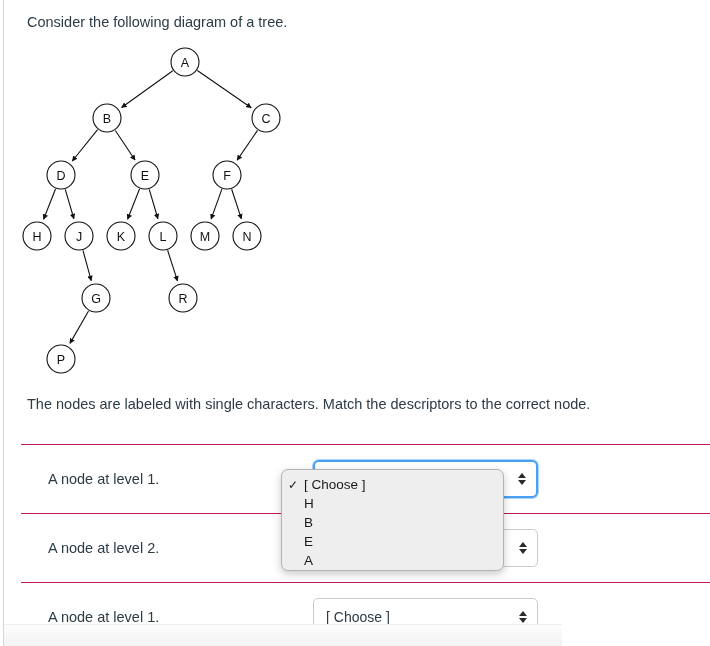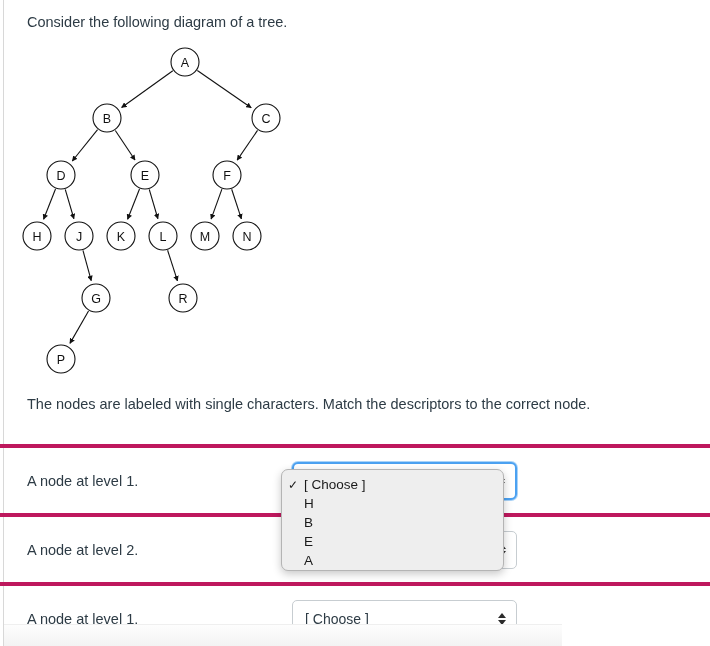--- a/index.html
+++ b/index.html
@@ -47,21 +47,22 @@
 
   
   .rows {
     position: absolute;
     left: 0; top: 444px;
     width: 710px;
   }
   .row {
     position: relative;
     height: 69px;
-    border-top: 4px solid #be185d;
+    border-top: 1px solid #be185d;
+    margin-left: 21px;
   }
   .row-inner {
     position: absolute;
     left: 27px; right: 15px; top: 0; bottom: 0;
   }
   .row-label {
     position: absolute;
     left: 0; top: 50%;
     transform: translateY(-50%);
     font-size: 14.5px;

